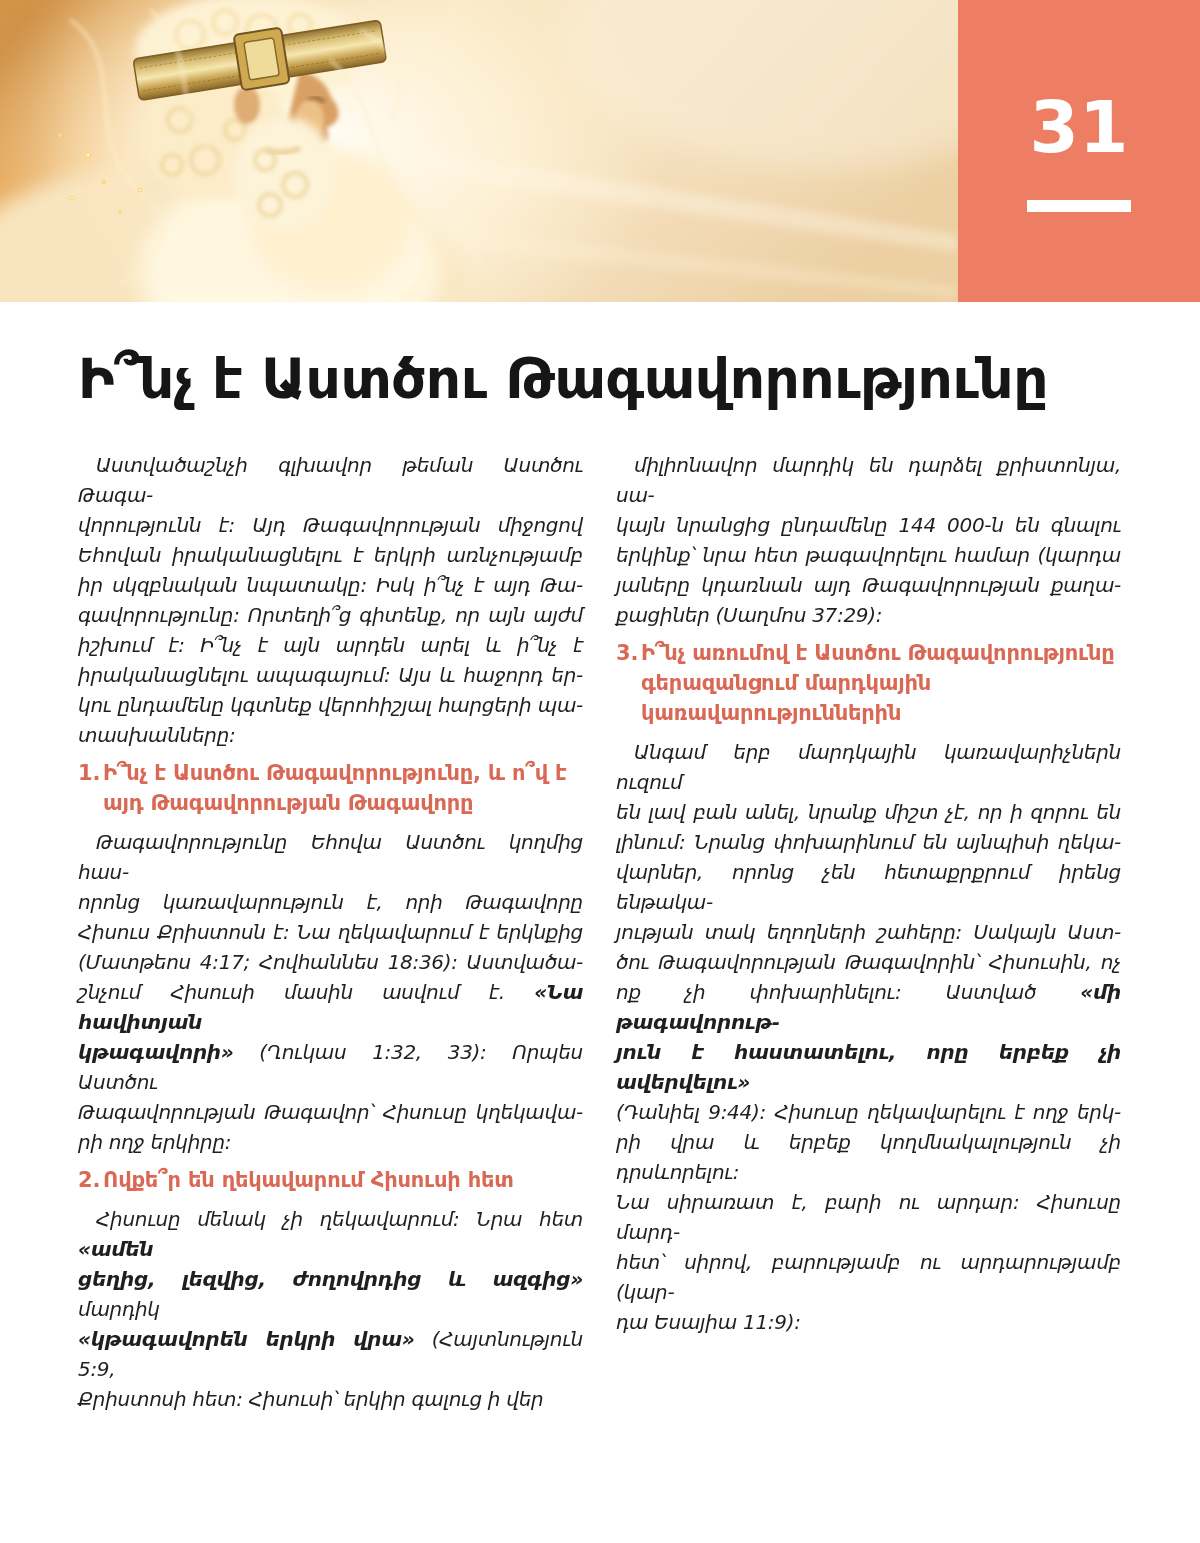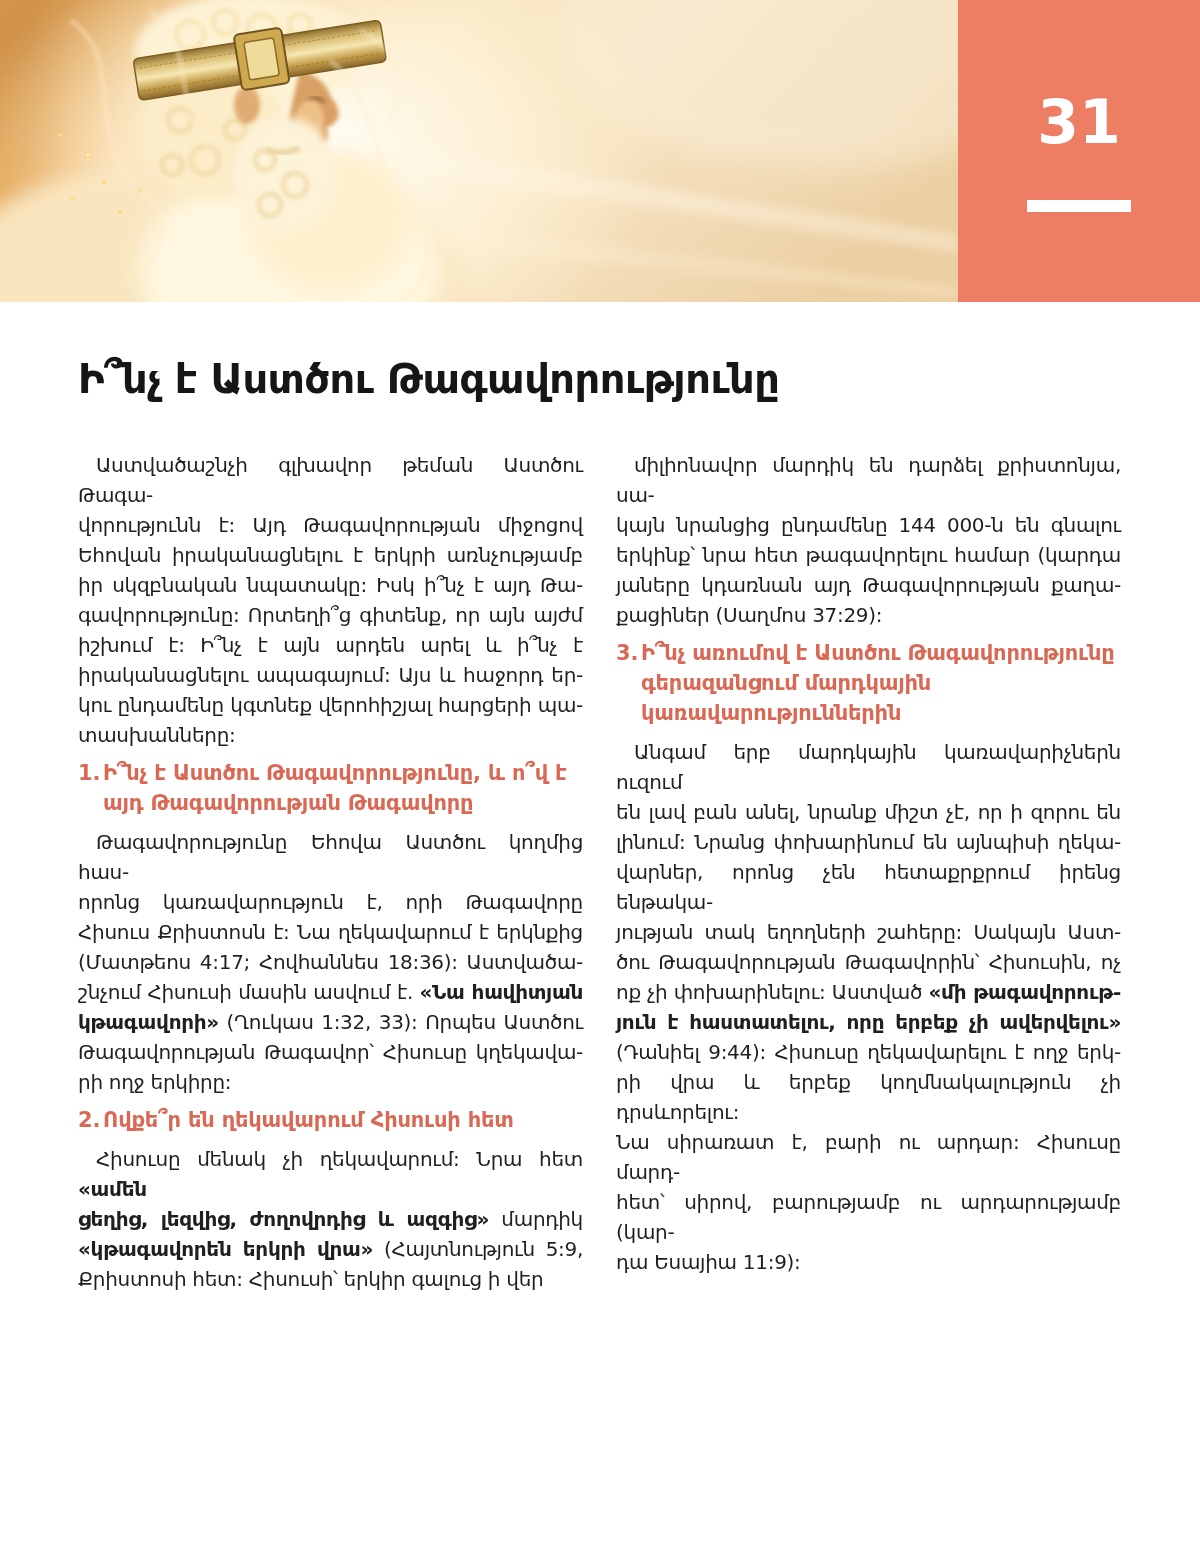--- a/index.html
+++ b/index.html
@@ -5,28 +5,28 @@
   html,body{margin:0;padding:0;background:#ffffff;}
   .page{
     position:relative;width:1200px;height:1543px;background:#fff;overflow:hidden;
     font-family:"DejaVu Sans",sans-serif;
     --badge-bg:#ee7e63;--badge-fg:#ffffff;--heading-color:#d96954;--body-color:#1f1f1f;--title-color:#161616;
   }
   .hero{position:absolute;left:0;top:0;width:958px;height:302px;overflow:hidden;}
   .hero svg{display:block;}
   .badge{position:absolute;left:958px;top:0;width:242px;height:302px;background:var(--badge-bg);}
   .badge-number{position:absolute;top:92px;left:0;right:0;text-align:center;
-    font-size:60px;line-height:1;font-weight:bold;color:var(--badge-fg);}
+    font-size:71px;line-height:1;font-weight:bold;color:var(--badge-fg);}
   .badge-bar{position:absolute;top:200px;left:69px;width:104px;height:12px;background:var(--badge-fg);}
   .title{position:absolute;left:78px;top:348px;width:1060px;margin:0;
-    font-size:40px;line-height:62px;font-weight:bold;letter-spacing:-0.5px;color:var(--title-color);}
+    font-size:55px;line-height:62px;font-weight:bold;letter-spacing:-0.5px;color:var(--title-color);}
   .col{position:absolute;top:450px;width:505px;font-size:20px;letter-spacing:-0.3px;color:var(--body-color);}
   .col-left{left:78px;}
   .col-right{left:616px;}
-  .para{margin:0;}
+  .para{margin:0;font-style:italic;}
   .pline{line-height:30px;text-align:justify;text-align-last:justify;}
   .pline.last{text-align-last:left;}
   .pline.first{text-indent:18px;}
   .pline b{font-weight:bold;}
   .sec-head{display:flex;margin:8px 0 9px 0;color:var(--heading-color);font-weight:bold;font-size:21px;letter-spacing:-0.2px;}
   .sec-num{width:25px;flex:none;line-height:30px;}
   .sec-lines{flex:1;}
   .h-line{line-height:30px;text-align:left;}
 </style>
 </head>

